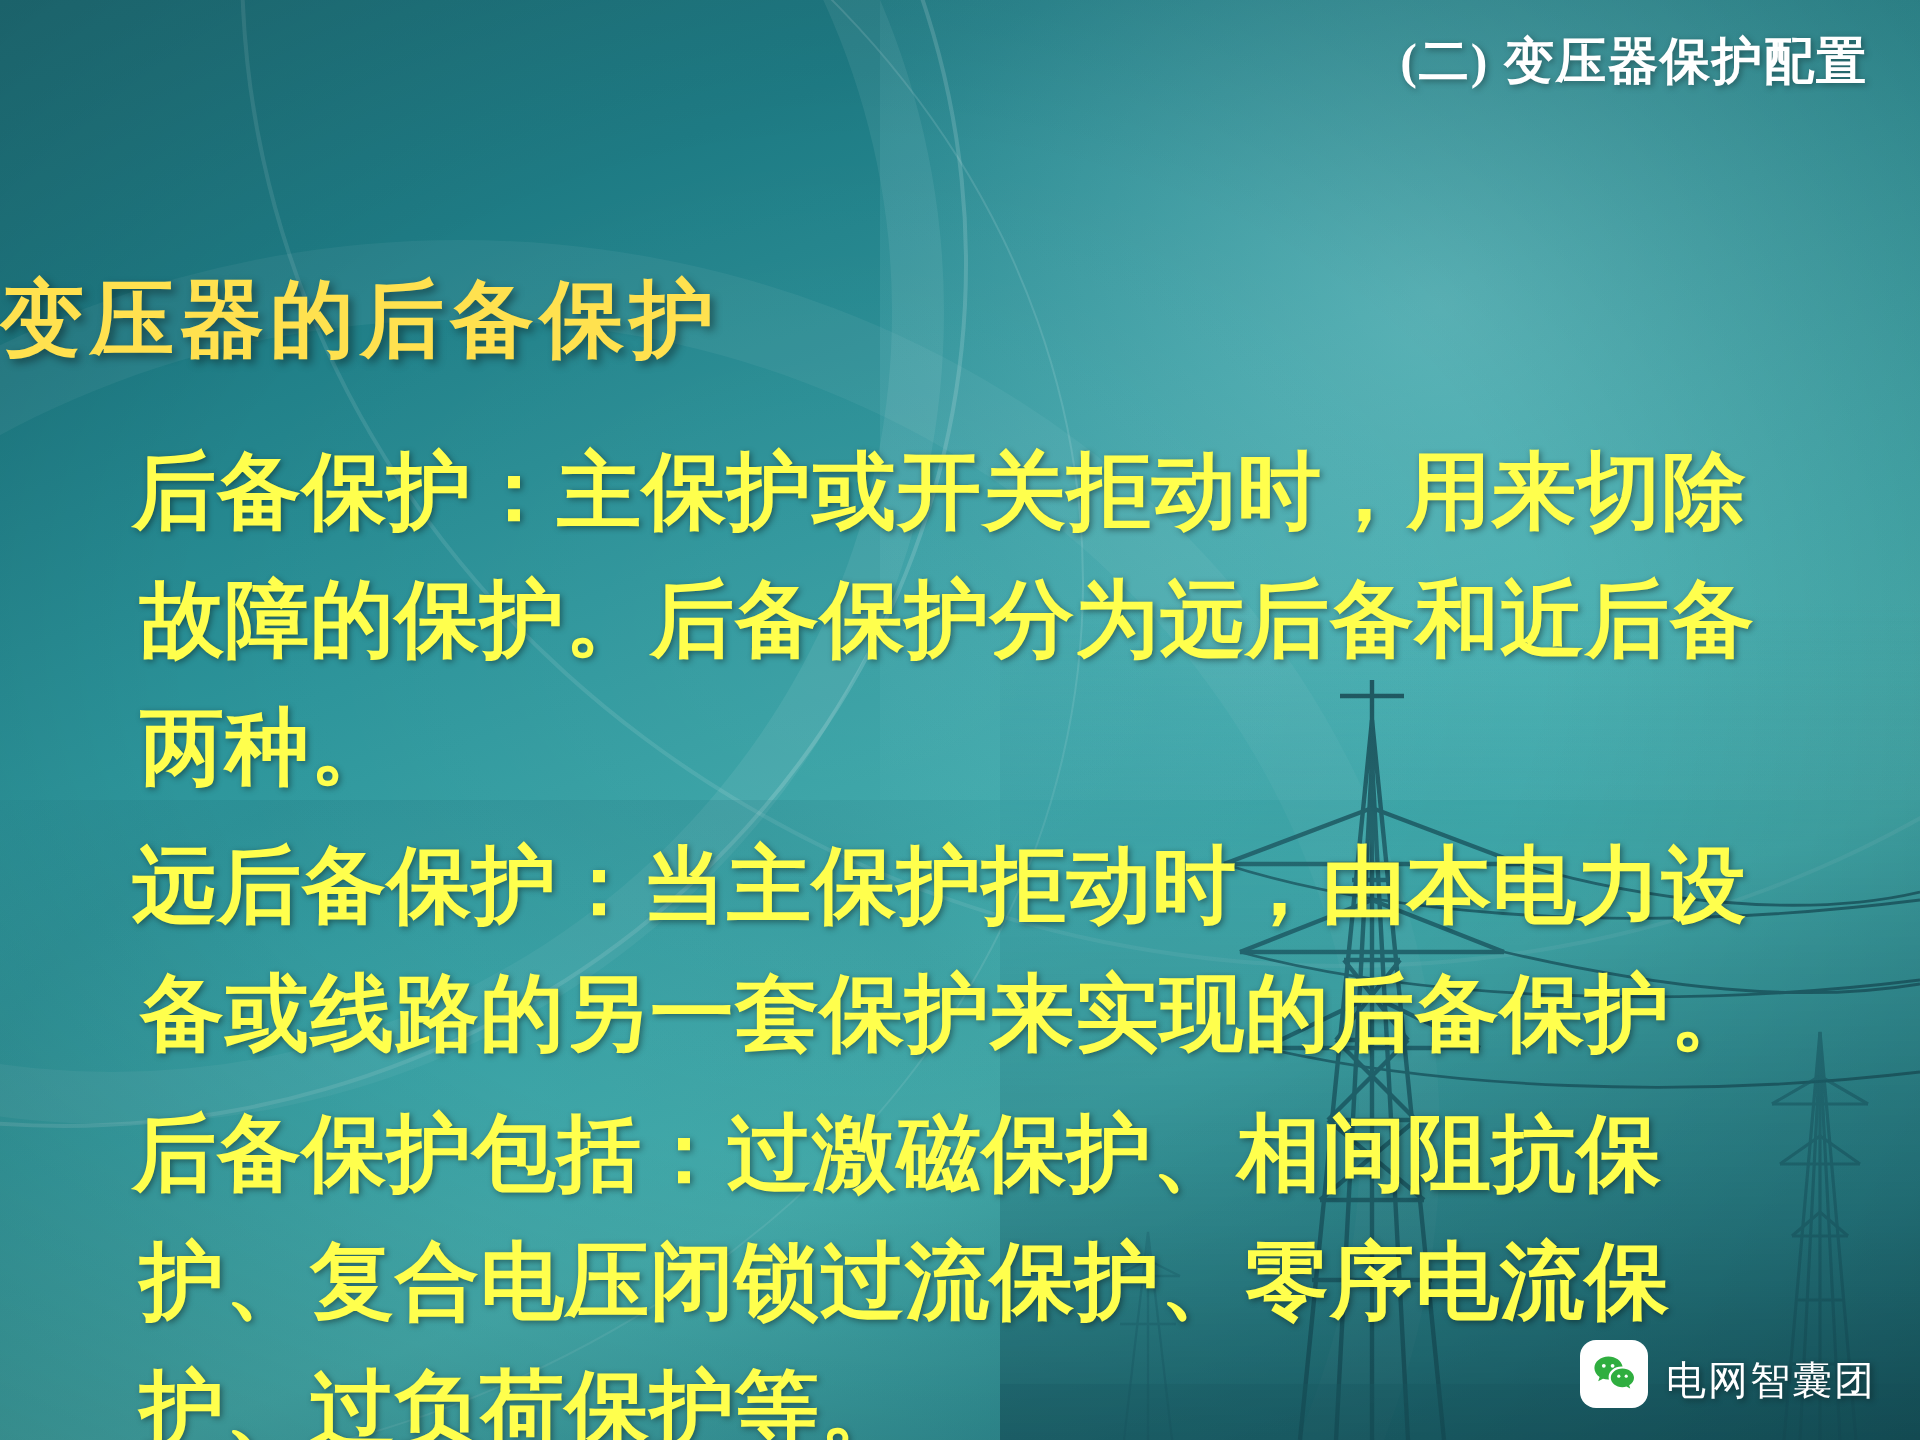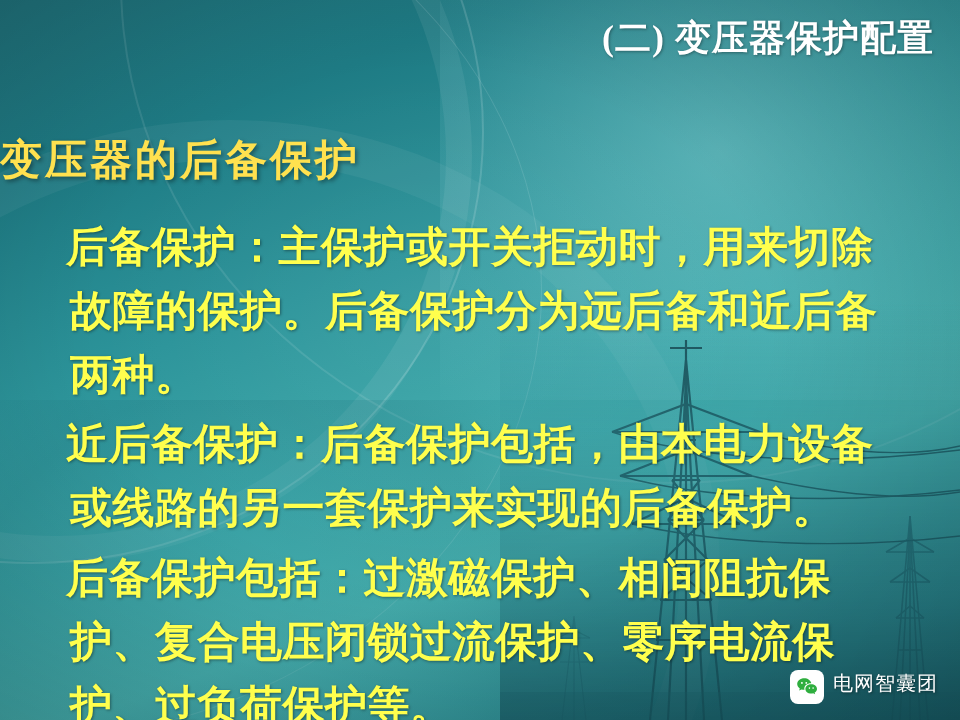--- a/index.html
+++ b/index.html
@@ -91,21 +91,21 @@
   #photo .sky {
     position: absolute;
     inset: 0;
     background: linear-gradient(180deg, rgba(60,160,165,0.0) 0%, rgba(45,140,150,0.35) 30%, rgba(30,105,115,0.55) 75%, rgba(22,85,95,0.7) 100%);
   }
   
   #header-title {
     position: absolute;
     right: 26px;
     top: 14px;
-    font-size: 36px;
+    font-size: 25px;
     font-weight: bold;
     color: #ffffff;
     letter-spacing: 1px;
     text-shadow: 1px 1px 3px rgba(0,0,0,0.35);
     white-space: nowrap;
   }
   #slide-title {
     position: absolute;
     left: 0;
     right: 0;
@@ -135,21 +135,21 @@
   #body-text p.para {
     padding-left: 18px;
     text-indent: -4px;
   }
   
   #wechat-badge {
     position: absolute;
     right: 22px;
     bottom: 16px;
     display: flex;
-    align-items: flex-start;
+    align-items: flex-end;
     gap: 9px;
   }
   #wechat-badge .wx-icon {
     width: 34px;
     height: 34px;
     border-radius: 8px;
     background: #ffffff;
     display: flex;
     align-items: center;
     justify-content: center;
@@ -220,21 +220,21 @@
   </div>
 
   <div class="vignette"></div>
 
   <div id="header-title">(二) 变压器保护配置</div>
 
   <div id="slide-title">变压器的后备保护</div>
 
   <div id="body-text">
     <p class="para">后备保护：主保护或开关拒动时，用来切除故障的保护。后备保护分为远后备和近后备两种。</p>
-    <p class="para">近后备保护：后备保护包括，由本电力设备或线路的另一套保护来实现的后备保护。</p>
+    <p class="para">远后备保护：当主保护拒动时，由本电力设备或线路的另一套保护来实现的后备保护。</p>
     <p class="para">后备保护包括：过激磁保护、相间阻抗保护、复合电压闭锁过流保护、零序电流保护、过负荷保护等。</p>
   </div>
 
   <div id="wechat-badge">
     <span class="wx-icon">
       <svg width="24" height="24" viewBox="0 0 24 24" aria-hidden="true">
         <path d="M9.2 3.2C5.3 3.2 2.2 5.8 2.2 9c0 1.8 1 3.4 2.6 4.5l-.7 2.1 2.4-1.2c.8.2 1.6.4 2.5.4h.5c-.1-.4-.2-.8-.2-1.2 0-3 2.9-5.4 6.5-5.4h.5C15.7 5.3 12.8 3.2 9.2 3.2z" fill="#2fae3f"></path>
         <circle cx="6.9" cy="7.9" r=".95" fill="#ffffff"></circle>
         <circle cx="11.3" cy="7.9" r=".95" fill="#ffffff"></circle>
         <path d="M22 13.9c0-2.6-2.6-4.7-5.8-4.7s-5.8 2.1-5.8 4.7c0 2.6 2.6 4.7 5.8 4.7.7 0 1.4-.1 2-.3l1.9 1-.5-1.7c1.5-.9 2.4-2.2 2.4-3.7z" fill="#2fae3f"></path>

